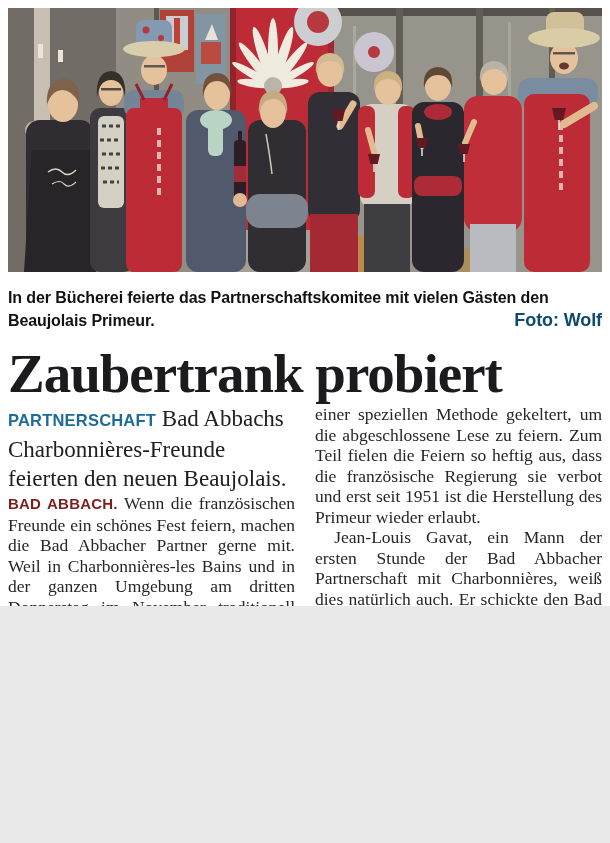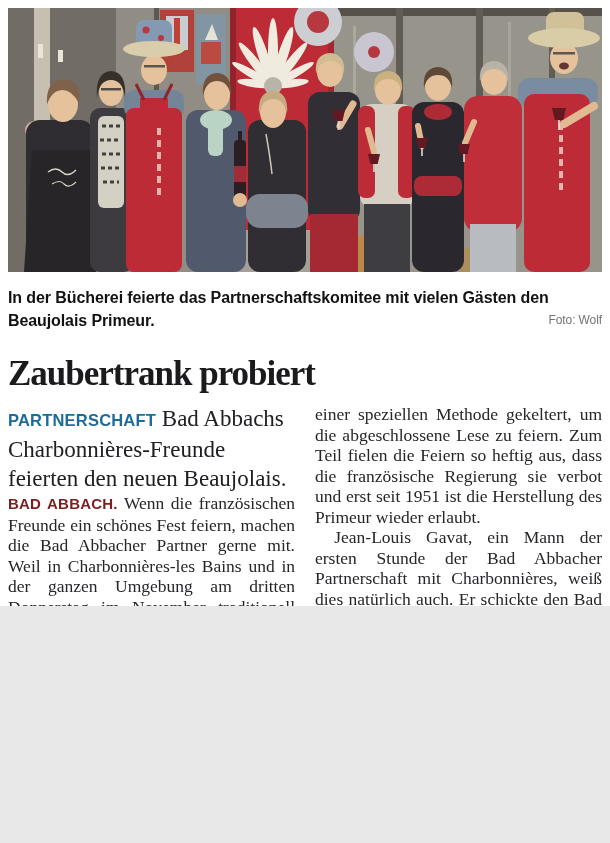--- a/index.html
+++ b/index.html
@@ -20,26 +20,26 @@
   .photo-wrap svg{display:block;}
   .caption{
     position:relative;margin-top:14px;width:594px;
     font-family:"Liberation Sans", sans-serif;
     font-weight:bold;font-size:16px;line-height:23px;color:#121212;
     letter-spacing:-0.1px;
     -webkit-hyphens:auto;hyphens:auto;
   }
   .caption .credit{
     position:absolute;right:0;bottom:0;
-    font-weight:normal;font-size:12px;color:#737373;
+    font-weight:bold;font-size:18px;color:#0c4a6e;
   }
   .headline{
     margin-top:12px;
     font-family:"Liberation Serif", serif;
-    font-weight:700;font-size:35px;line-height:60px;
+    font-weight:700;font-size:55px;line-height:60px;
     letter-spacing:-1px;color:var(--ink);white-space:nowrap;
   }
   .article-body{
     width:594px;height:420px;
     column-count:2;column-gap:20px;column-fill:auto;overflow:hidden;
     font-size:17.5px;line-height:20.5px;color:var(--body-ink);
     text-align:justify;
     -webkit-hyphens:auto;hyphens:auto;
   }
   .lead{

